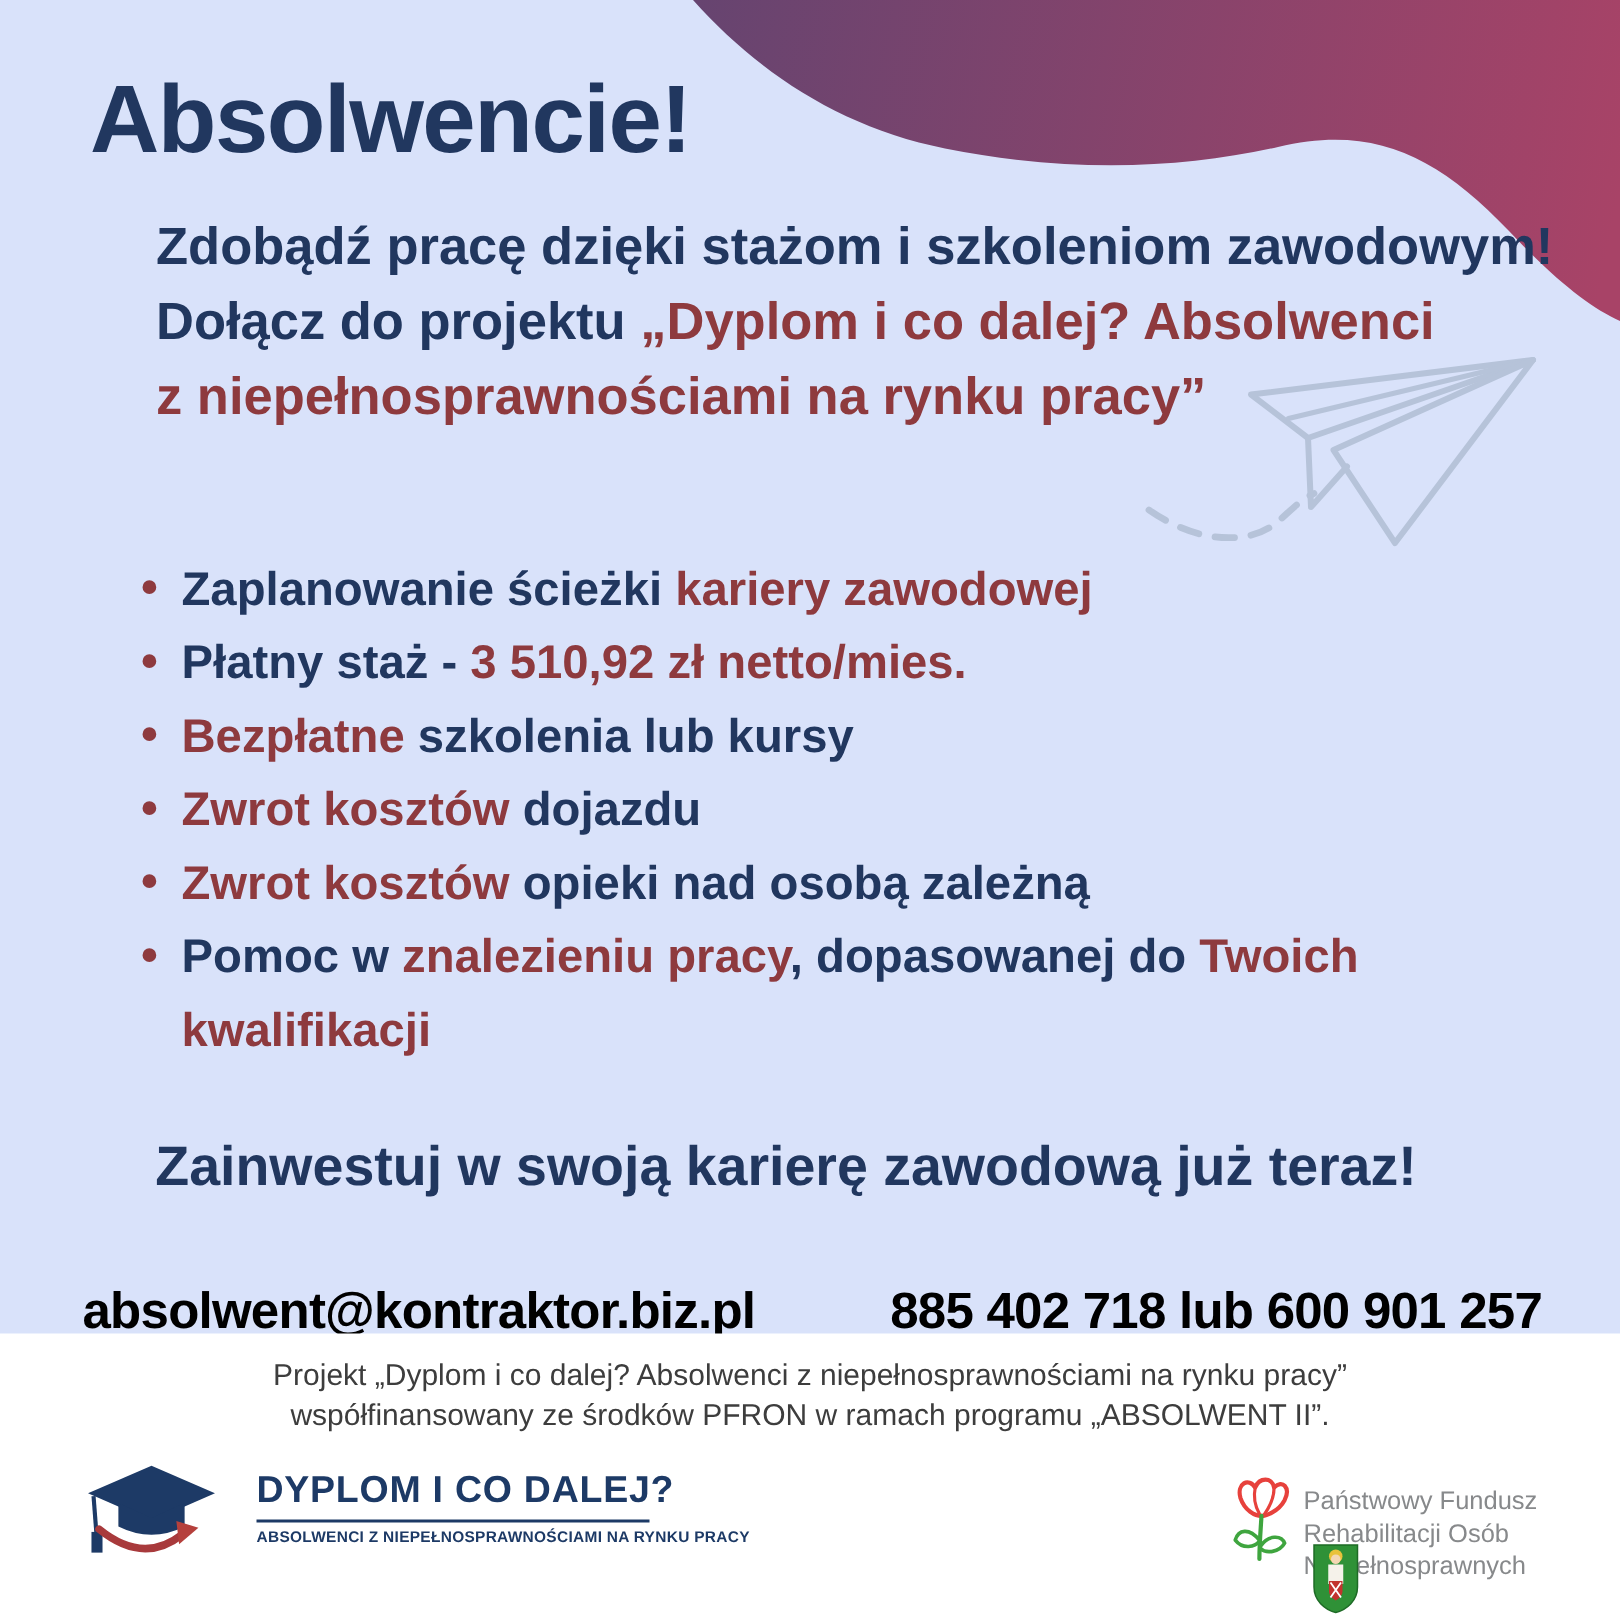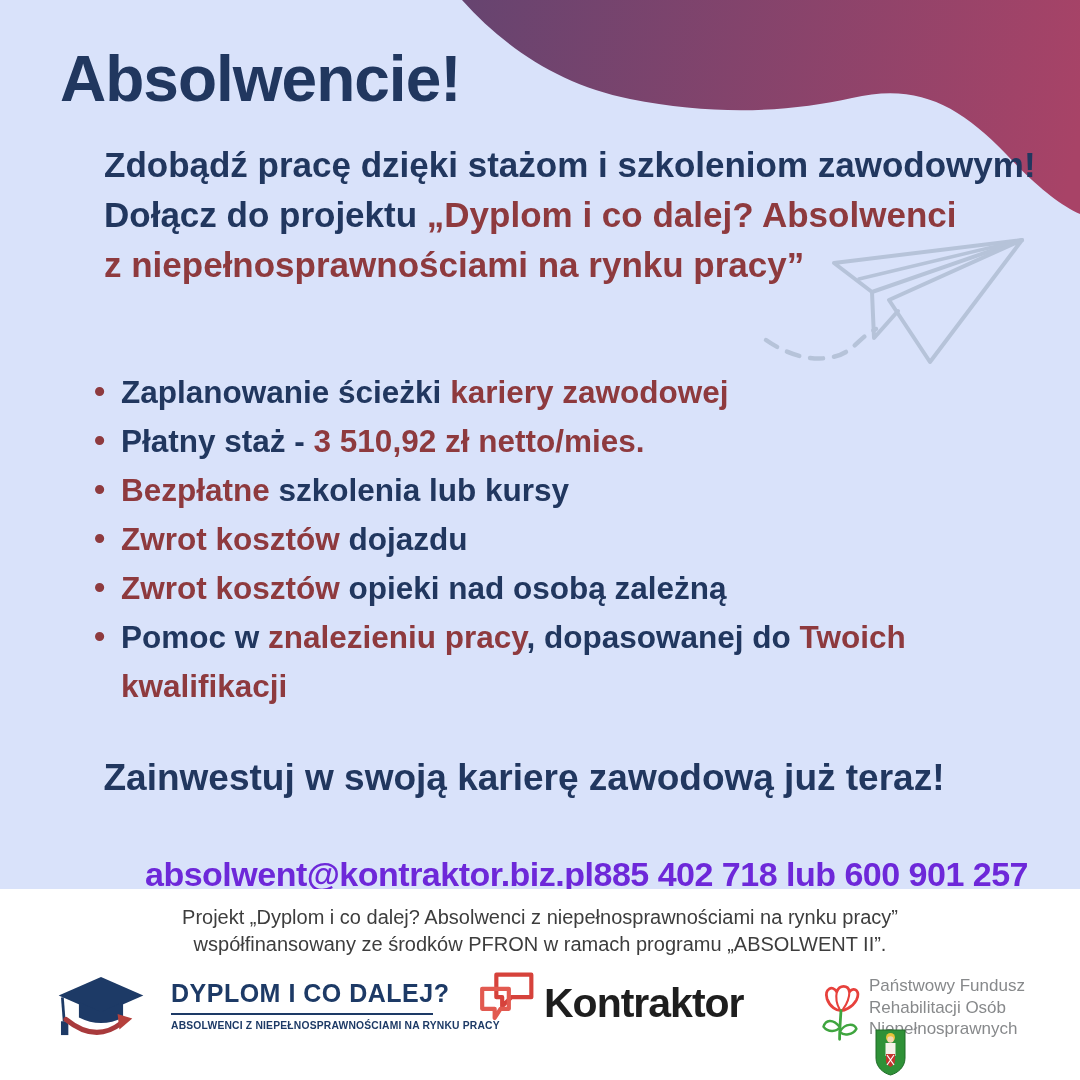--- a/index.html
+++ b/index.html
@@ -37,22 +37,22 @@
   .benefits-list .dot {
     position:absolute; left:0; top:-1px;
     color:#8e3a3e; font-size:32px;
   }
   .cta {
     left:0; top:757px; width:1048px; text-align:center;
     font-size:37px; font-weight:700; color:#21375f;
   }
   .contact-row {
     left:55px; top:855px; width:973px;
-    display:flex; justify-content:flex-end; align-items:baseline;
-    font-size:34px; font-weight:700; color:#6d28d9; letter-spacing:-0.5px;
+    display:flex; justify-content:space-between; align-items:baseline;
+    font-size:34px; font-weight:700; color:#000000; letter-spacing:-0.5px;
   }
   .footer {
     position:absolute; left:0; bottom:0; width:1080px; height:191px;
     background:#ffffff;
   }
   .footer-note {
     position:absolute; left:0; top:15px; width:1080px; text-align:center;
     font-size:20px; line-height:27px; color:#3d3d3d; font-weight:400;
   }
   .logo-dyplom { position:absolute; left:55px; top:84px; display:flex; gap:24px; }
@@ -65,21 +65,21 @@
   .dyplom-sub {
     font-size:10.3px; font-weight:700; color:#1d3a66; letter-spacing:0.2px;
     white-space:nowrap;
   }
   .logo-kontraktor { position:absolute; left:478px; top:78px; display:flex; align-items:center; gap:6px; }
   .kontraktor-name {
     font-size:41px; font-weight:700; color:#1e1e1e; letter-spacing:-1px;
     margin-top:10px; white-space:nowrap;
   }
   .logo-pfron { position:absolute; left:820px; top:84px; display:flex; gap:7px; }
-  .pfron-text { margin-top:2px; font-size:17px; line-height:21.5px; color:#87898b; font-weight:400; white-space:nowrap; }
+  .pfron-text { margin-top:17px; font-size:17px; line-height:21.5px; color:#87898b; font-weight:400; white-space:nowrap; }
 </style>
 </head>
 <body>
 
 <div class="canvas">
 
   <svg class="deco-svg" style="left:0;top:0" width="1080" height="300" viewBox="0 0 1080 300">
     <defs>
       <linearGradient id="blobg" gradientUnits="userSpaceOnUse" x1="452" y1="0" x2="1080" y2="130">
         <stop offset="0" stop-color="#654470"></stop>
@@ -139,27 +139,20 @@
         <path d="M12,50 Q44,76 72,54" stroke="#a83a3c" stroke-width="5.5" fill="none" stroke-linecap="round"></path>
         <polygon points="68,44 84,49 70,61" fill="#b5403c"></polygon>
       </svg>
       <div class="dyplom-text">
         <div class="dyplom-title">DYPLOM I CO DALEJ?</div>
         <div class="dyplom-rule"></div>
         <div class="dyplom-sub">ABSOLWENCI Z NIEPEŁNOSPRAWNOŚCIAMI NA RYNKU PRACY</div>
       </div>
     </div>
 
-    <div class="logo-kontraktor">
-      <svg width="60" height="62" viewBox="0 0 72 66">
-        <path d="M22,5 H64 V32 H40 L29,43 V32 H22 Z" stroke="#d6423b" stroke-width="5" fill="none" stroke-linejoin="round"></path>
-        <path d="M5,22 H37 V46 H27 L20,57 V46 H5 Z" stroke="#e25a50" stroke-width="5" fill="none" stroke-linejoin="round"></path>
-      </svg>
-      <span class="kontraktor-name">Kontraktor</span>
-    </div>
 
     <div class="logo-pfron">
       <svg width="42" height="78" viewBox="0 0 60 82">
         <g fill="none" stroke-linejoin="round" stroke-linecap="round">
           <path d="M10,22 C6,8 18,2 24,12 C28,2 40,2 42,12 C50,4 58,12 52,24 C46,35 34,39 30,39 C24,39 14,34 10,22 Z" stroke="#e7413c" stroke-width="4"></path>
           <path d="M24,12 C22,22 24,30 28,37" stroke="#e7413c" stroke-width="3"></path>
           <path d="M42,12 C42,22 38,30 33,37" stroke="#e7413c" stroke-width="3"></path>
           <path d="M30,39 C29,55 28,66 28,80" stroke="#3fa53f" stroke-width="4"></path>
           <path d="M28,62 C18,50 8,52 5,62 C12,71 24,69 28,63 Z" stroke="#3fa53f" stroke-width="3.5"></path>
           <path d="M29,68 C36,57 49,57 52,65 C47,74 34,75 29,70 Z" stroke="#3fa53f" stroke-width="3.5"></path>

